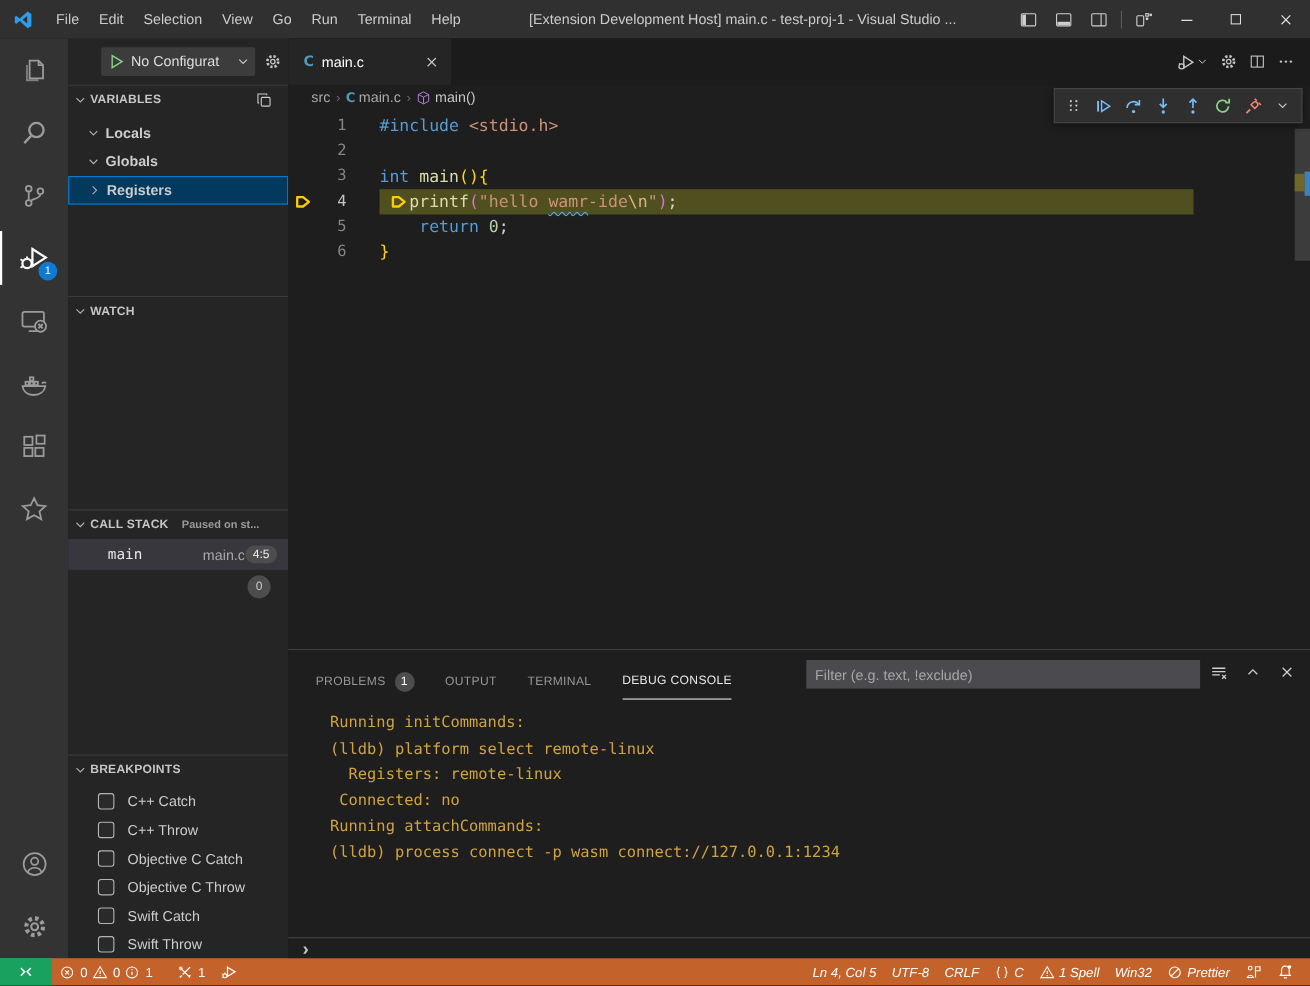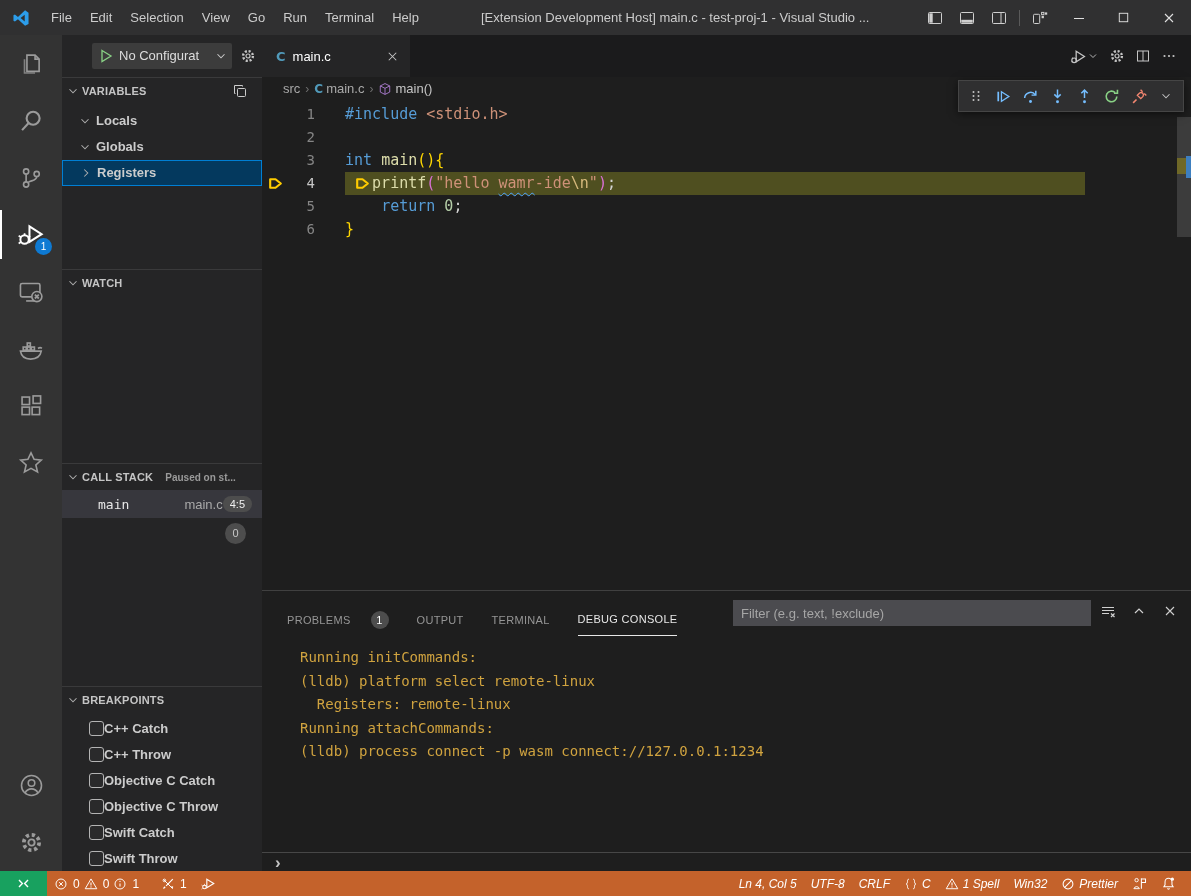--- a/index.html
+++ b/index.html
@@ -44,21 +44,21 @@
   .chev { color:#b0b0b0; }
   .copy-btn { position:absolute; right:14px; top:5px; color:#cccccc; }
   .frame-row { height:28px; background:#37373d; display:flex; align-items:center; padding:0 10px 0 36px; }
   .frame-name { font-family:"DejaVu Sans Mono", monospace; font-size:13px; color:#e8e8e8; }
   .frame-file { margin-left:34px; color:#a9a9a9; flex:1; }
   .pill { background:#4d4d4d; color:#f0f0f0; border-radius:10px; font-size:11px; padding:2px 7px; }
   .zero-row { height:30px; display:flex; align-items:center; justify-content:flex-end; padding-right:16px; }
   .pill.round { border-radius:50%; width:21px; height:21px; display:flex; align-items:center; justify-content:center; padding:0; color:#c8c8c8; }
   .bp-row { height:26px; display:flex; align-items:center; padding-left:27px; }
   .bp-check { width:15px; height:15px; border:1px solid #b4b4b4; border-radius:3px; background:#2a2a2b; }
-  .bp-lbl { margin-left:0; color:#cccccc;font-weight:bold; }
+  .bp-lbl { margin-left:12px; color:#cccccc; }
 
   
   .editor-col { width:929px; display:flex; flex-direction:column; position:relative; background:#1e1e1e; }
   .tabbar { height:42px; background:#1b1b1c; display:flex; }
   .tab { width:148px; background:#252526; display:flex; align-items:center; padding:0 10px 0 14px; }
   .c-icon { color:#519aba; font-weight:bold; font-size:13px; font-family:"DejaVu Sans", sans-serif; }
   .tab-label { margin-left:7px; color:#ffffff; font-size:13px; flex:1; }
   .tab-actions { margin-left:auto; display:flex; align-items:center; gap:10px; padding-right:14px; color:#c5c5c5; }
   .breadcrumbs { height:23px; display:flex; align-items:center; padding-left:21px; font-size:13px; color:#a9a9a9; gap:3px; }
   .bc-sep { color:#6e6e6e; font-size:12px; margin:0 2px; }
@@ -83,21 +83,21 @@
   
   .dbg-toolbar { position:absolute; top:45px; left:696px; width:226px; height:32px; background:#2f2f30;
     border:1px solid #454545; box-shadow:0 2px 8px rgba(0,0,0,.55); display:flex; align-items:center;
     padding:0 4px; gap:2px; z-index:10; }
   .dbg-btn { width:27px; height:27px; display:flex; align-items:center; justify-content:center; }
   .blue { color:#75beff; } .green { color:#89d185; } .red { color:#f48771; } .gray { color:#c5c5c5; }
 
   
   .panel { height:281px; border-top:1px solid rgba(128,128,128,0.35); position:relative; background:#1e1e1e; }
   .panel-header { height:45px; display:flex; align-items:center; padding-left:25px; }
-  .panel-tab { font-size:11px; letter-spacing:.3px; color:#969696; margin-right:28px; display:flex; align-items:center; gap:20px;
+  .panel-tab { font-size:11px; letter-spacing:.3px; color:#969696; margin-right:28px; display:flex; align-items:center; gap:8px;
     height:33px; align-self:flex-end; }
   .panel-tab.active { color:#e7e7e7; border-bottom:1px solid #e7e7e7; }
   .badge-circle { background:#4d4d4d; color:#ffffff; border-radius:50%; width:18px; height:18px;
     display:flex; align-items:center; justify-content:center; font-size:11px; }
   .filter-input { position:absolute; left:471px; top:9px; width:358px; height:26px; background:#4b4b4f;
     border:none; color:#cccccc; font-size:13px; padding:0 8px; font-family:"Liberation Sans", sans-serif; }
   .filter-input::placeholder { color:#a6a6a6; }
   .panel-actions { position:absolute; right:13px; top:12px; display:flex; gap:15px; color:#d0d0d0; }
   .console { padding:10px 0 0 38px; }
   .console-line { font-family:"DejaVu Sans Mono", monospace; font-size:14px; line-height:23.5px;
@@ -709,20 +709,21 @@
         <span>
             <svg class="ic" width="16" height="16">
               <use href="#i-close"></use>
             </svg>
           </span>
       </div>
       <div class="console">
         <div class="console-line">Running initCommands:</div>
         <div class="console-line">(lldb) platform select remote-linux</div>
         <div class="console-line">  Registers: remote-linux</div>
+        <div class="console-line"> Connected: no</div>
         <div class="console-line">Running attachCommands:</div>
         <div class="console-line">(lldb) process connect -p wasm connect://127.0.0.1:1234</div>
       </div>
       <div class="prompt-row">
         <span class="prompt-chev">›</span>
       </div>
     </div>
   </div>
 </div>
 

